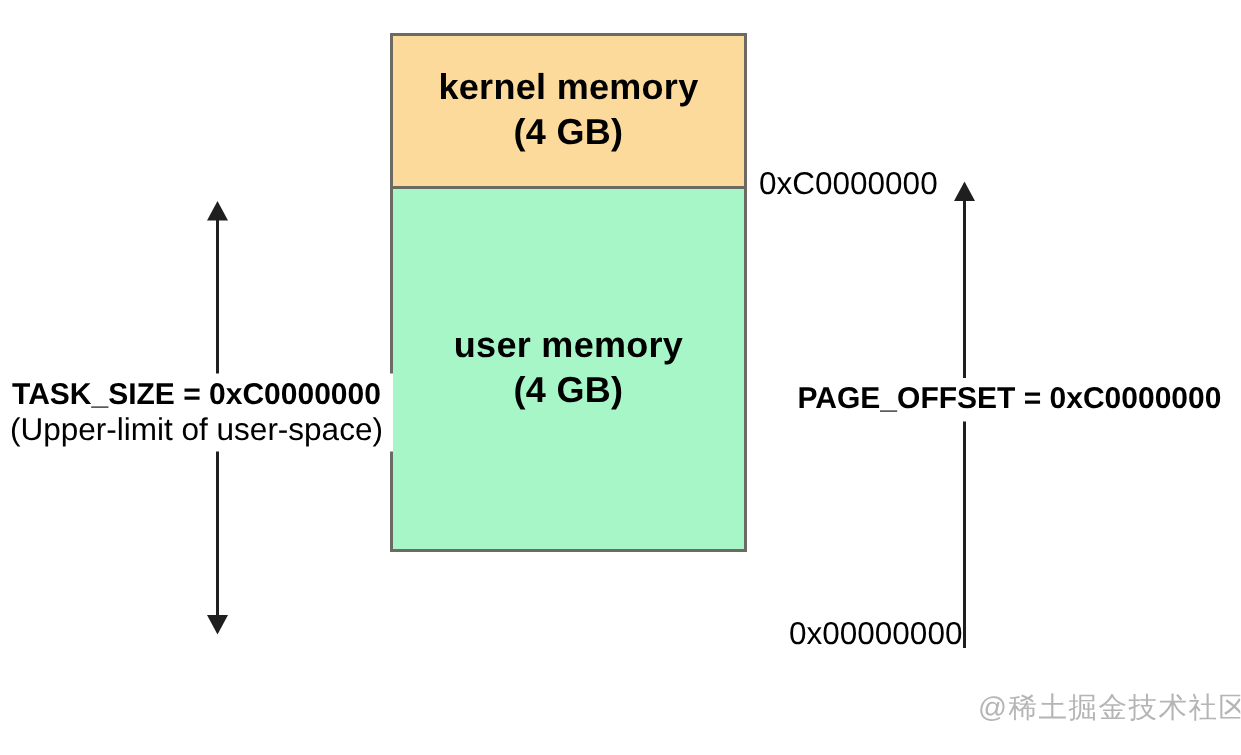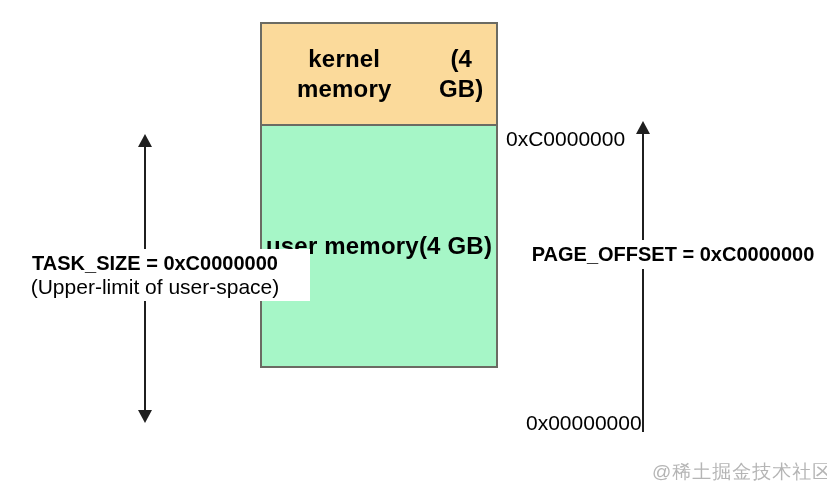--- a/index.html
+++ b/index.html
@@ -14,21 +14,21 @@
   }
 
   
   .membox {
     position: absolute;
     left: 260px;
     width: 238px;
     box-sizing: border-box;
     border: 2px solid #6b6b63;
     display: flex;
-    flex-direction: row;
+    flex-direction: column;
     align-items: center;
     justify-content: center;
     text-align: center;
   }
   .membox.kernel { top: 22px;  height: 104px; background: #fbda9b; }
   .membox.user   { top: 124px; height: 244px; background: #a6f6c7; }
   .membox .box-line {
     font-size: 24px;
     font-weight: bold;
     line-height: 30px;
@@ -36,21 +36,21 @@
   }
 
   
   .addr {
     position: absolute;
     left: 506px;
     font-size: 21px;
     line-height: 23px;
     white-space: nowrap;
   }
-  .addr.top    { top: 127px; text-align: center; }
+  .addr.top    { top: 111px; text-align: center; }
   .addr.bottom { top: 411px; margin-left: 20px; }
 
   
   .vline { position: absolute; width: 2px; background: #1f1f1f; }
   .line-left  { left: 144px; top: 145px; height: 266px; }
   .line-right { left: 642px; top: 132px; height: 300px; }
   .tri {
     position: absolute;
     width: 0; height: 0;
     border-left: 7px solid transparent;
@@ -72,22 +72,22 @@
   }
   .annotation .ann-title {
     font-size: 20px;
     font-weight: bold;
     line-height: 24px;
   }
   .annotation .ann-sub {
     font-size: 21px;
     line-height: 23px;
   }
-  .annotation.left  { left: 0px;   top: 249px; width: 310px; }
-  .annotation.right { left: 520px; top: 240px; width: 306px; }
+  .annotation.left  { left: 0px;   top: 249px; width: 262px; }
+  .annotation.right { left: 520px; top: 252px; width: 306px; }
 
   
   .watermark {
     position: absolute;
     left: 652px;
     top: 459px;
     font-size: 19px;
     color: #b5b5b5;
     letter-spacing: 1px;
     white-space: nowrap;

